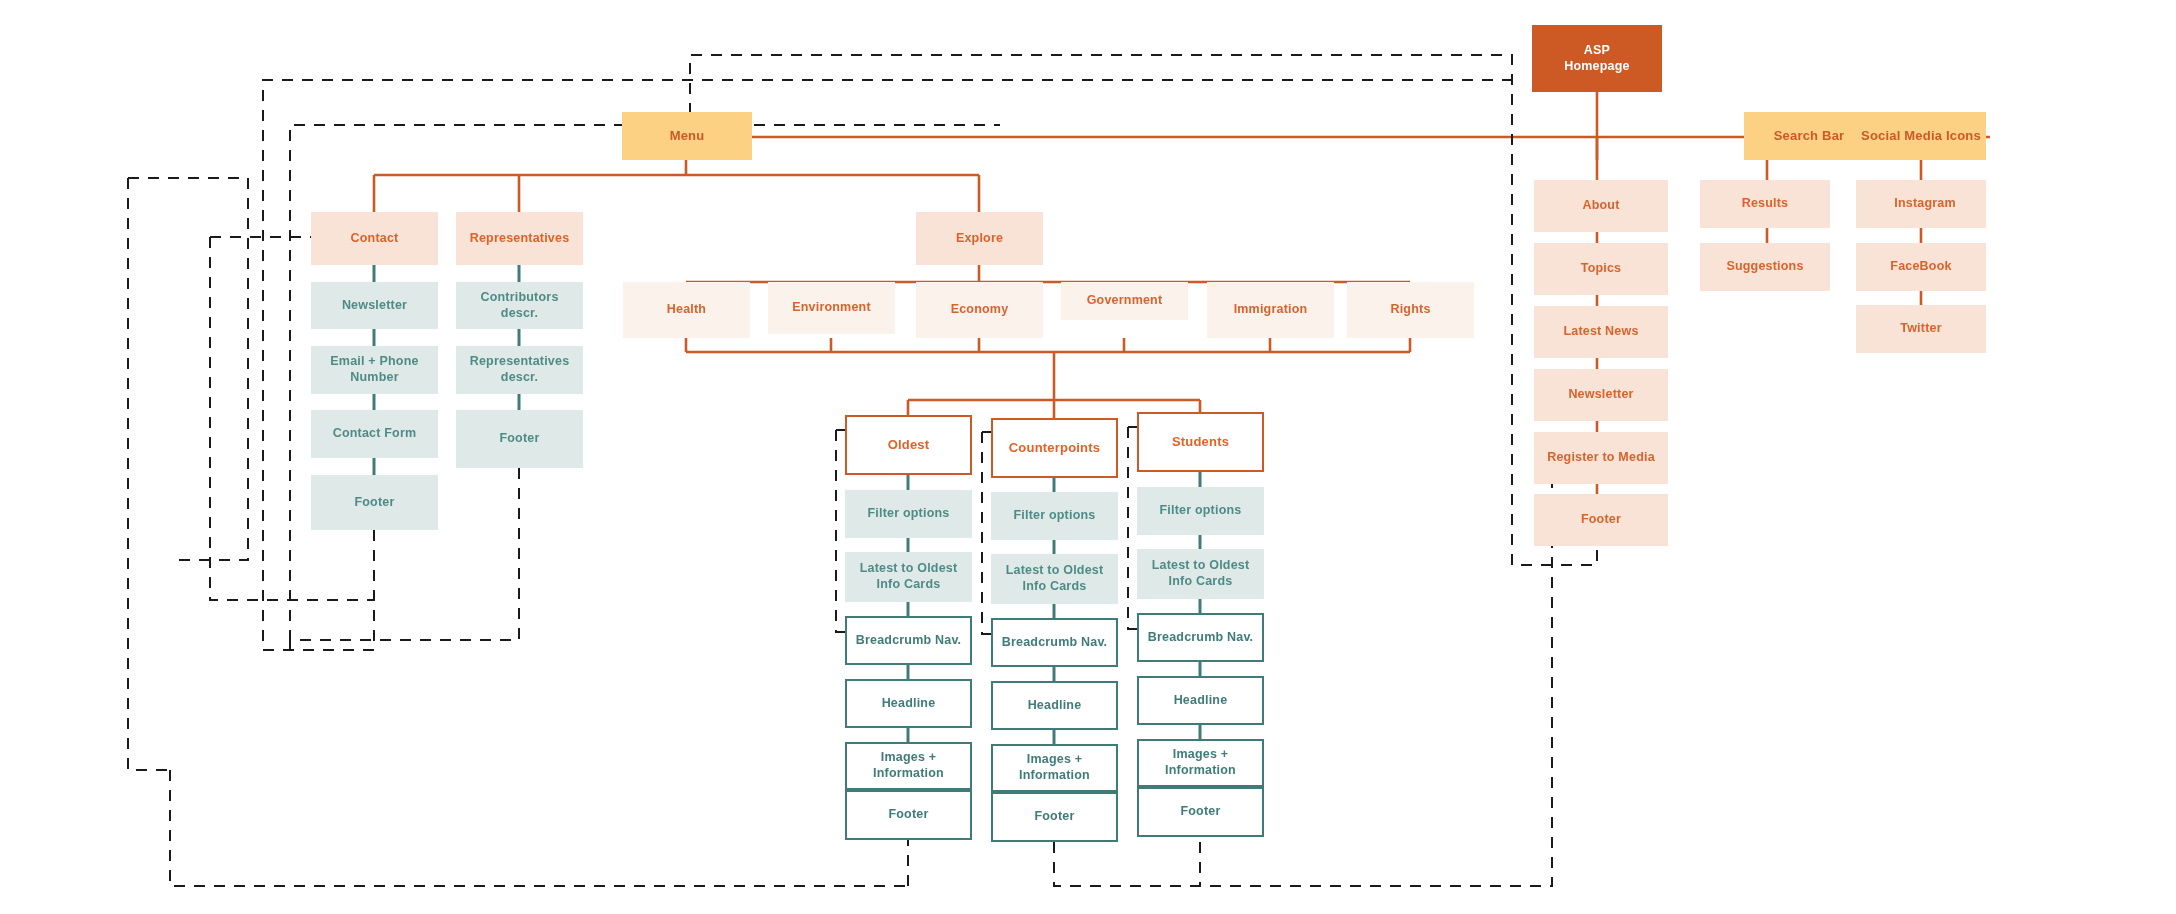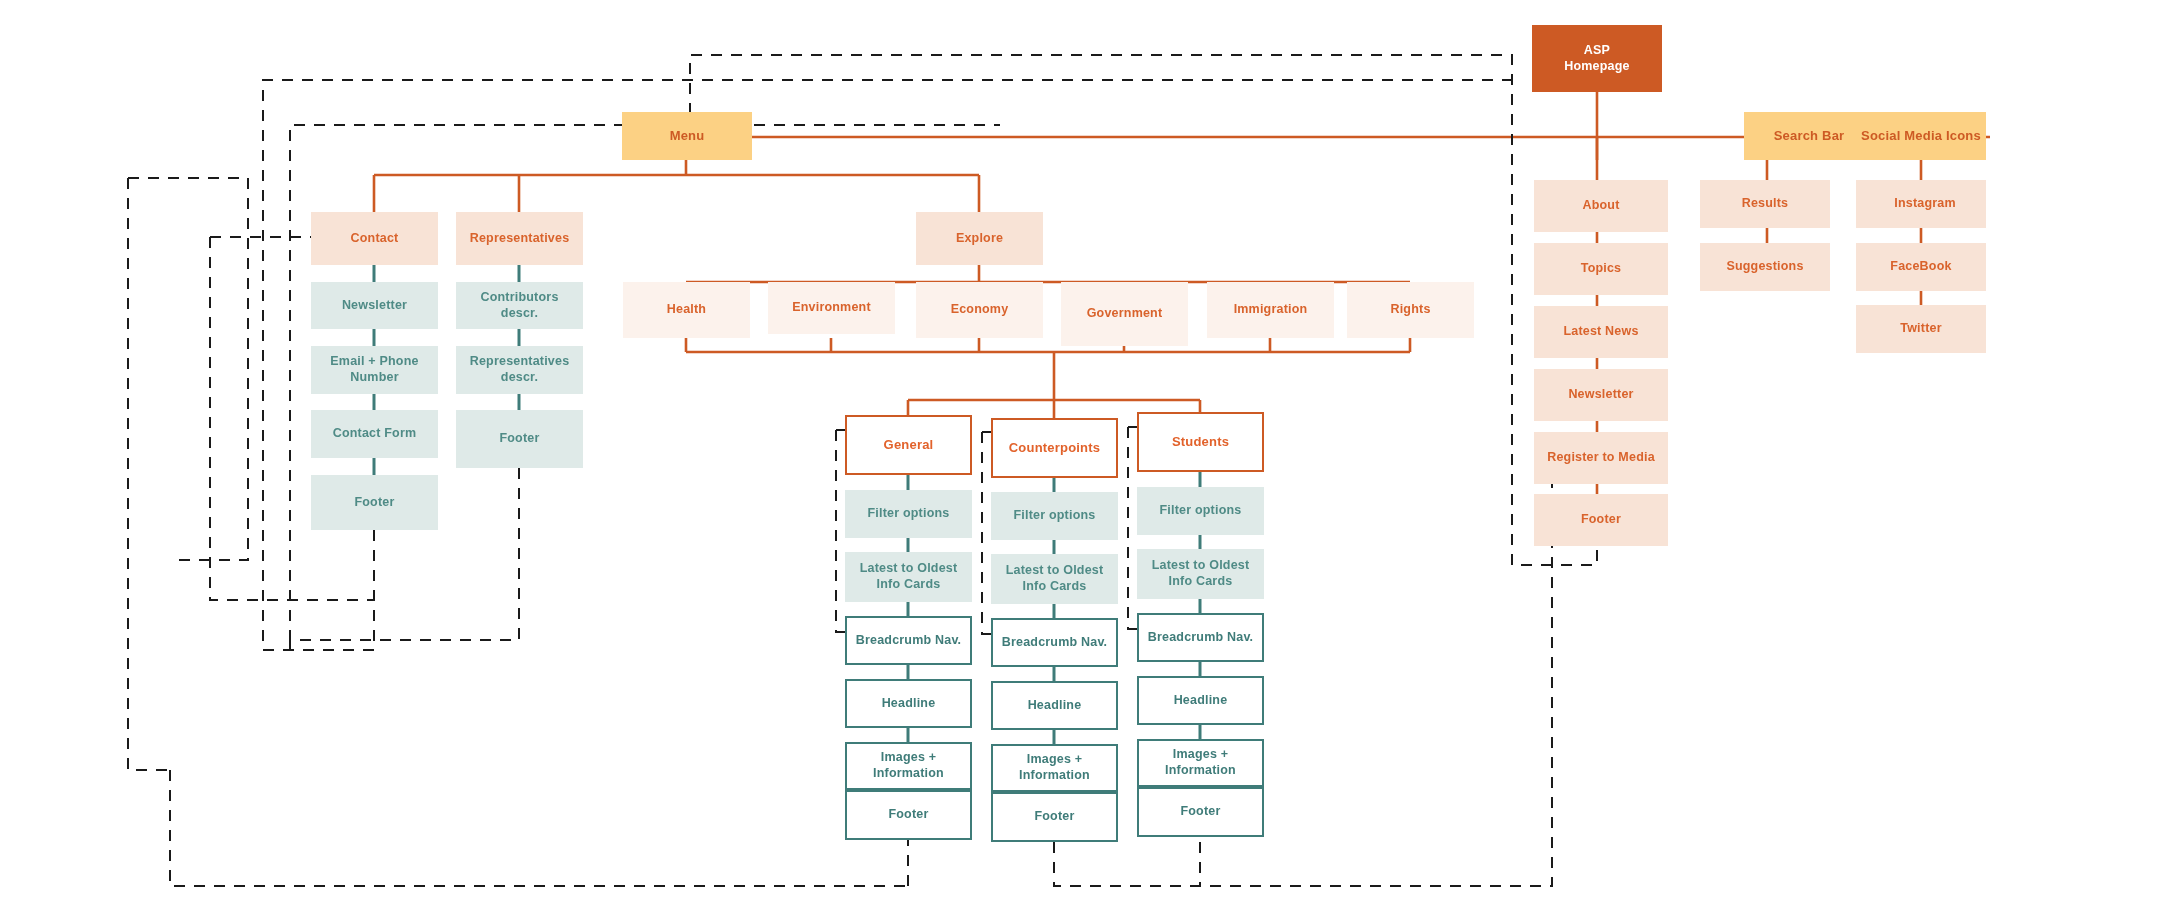--- a/index.html
+++ b/index.html
@@ -193,32 +193,32 @@
 
   <div class="node t-peachlite" style="left:623px;top:282px;width:127px;height:56px;">
       <span>Health</span>
     </div>
   <div class="node t-peachlite" style="left:768px;top:282px;width:127px;height:52px;">
       <span>Environment</span>
     </div>
   <div class="node t-peachlite" style="left:916px;top:282px;width:127px;height:56px;">
       <span>Economy</span>
     </div>
-  <div class="node t-peachlite" style="left:1061px;top:282px;width:127px;height:64px;">
+  <div class="node t-peachlite" style="left:1061px;top:282px;width:127px;height:38px;">
       <span>Government</span>
     </div>
   <div class="node t-peachlite" style="left:1207px;top:282px;width:127px;height:56px;">
       <span>Immigration</span>
     </div>
   <div class="node t-peachlite" style="left:1347px;top:282px;width:127px;height:56px;">
       <span>Rights</span>
     </div>
 
   <div class="node t-outline-orange" style="left:845px;top:415px;width:127px;height:60px;">
-      <span>General</span>
+      <span>Oldest</span>
     </div>
   <div class="node t-sage" style="left:845px;top:490px;width:127px;height:48px;">
       <span>Filter options</span>
     </div>
   <div class="node t-sage" style="left:845px;top:552px;width:127px;height:50px;">
     <div>
       <span>Latest to Oldest</span>
       <span>Info Cards</span>
     </div>
   </div>

